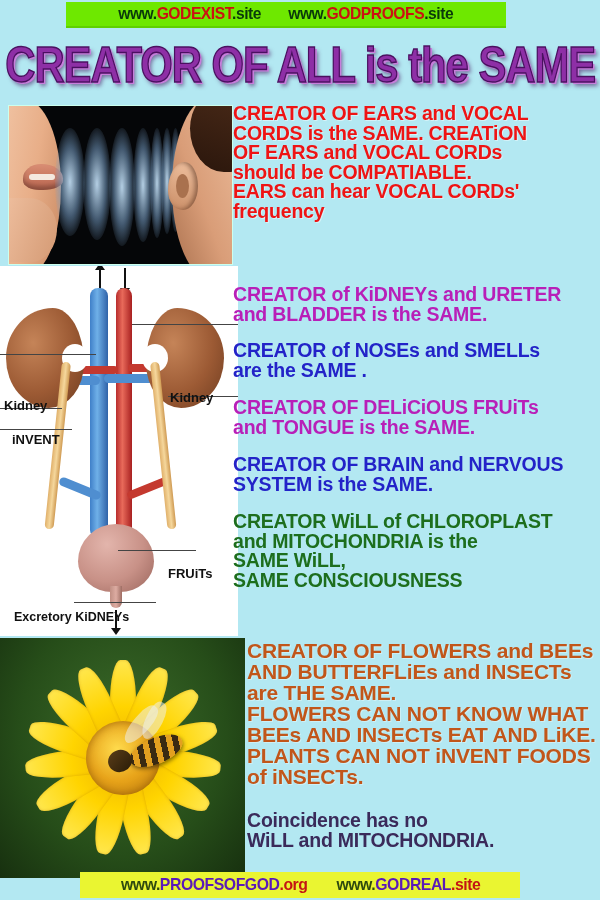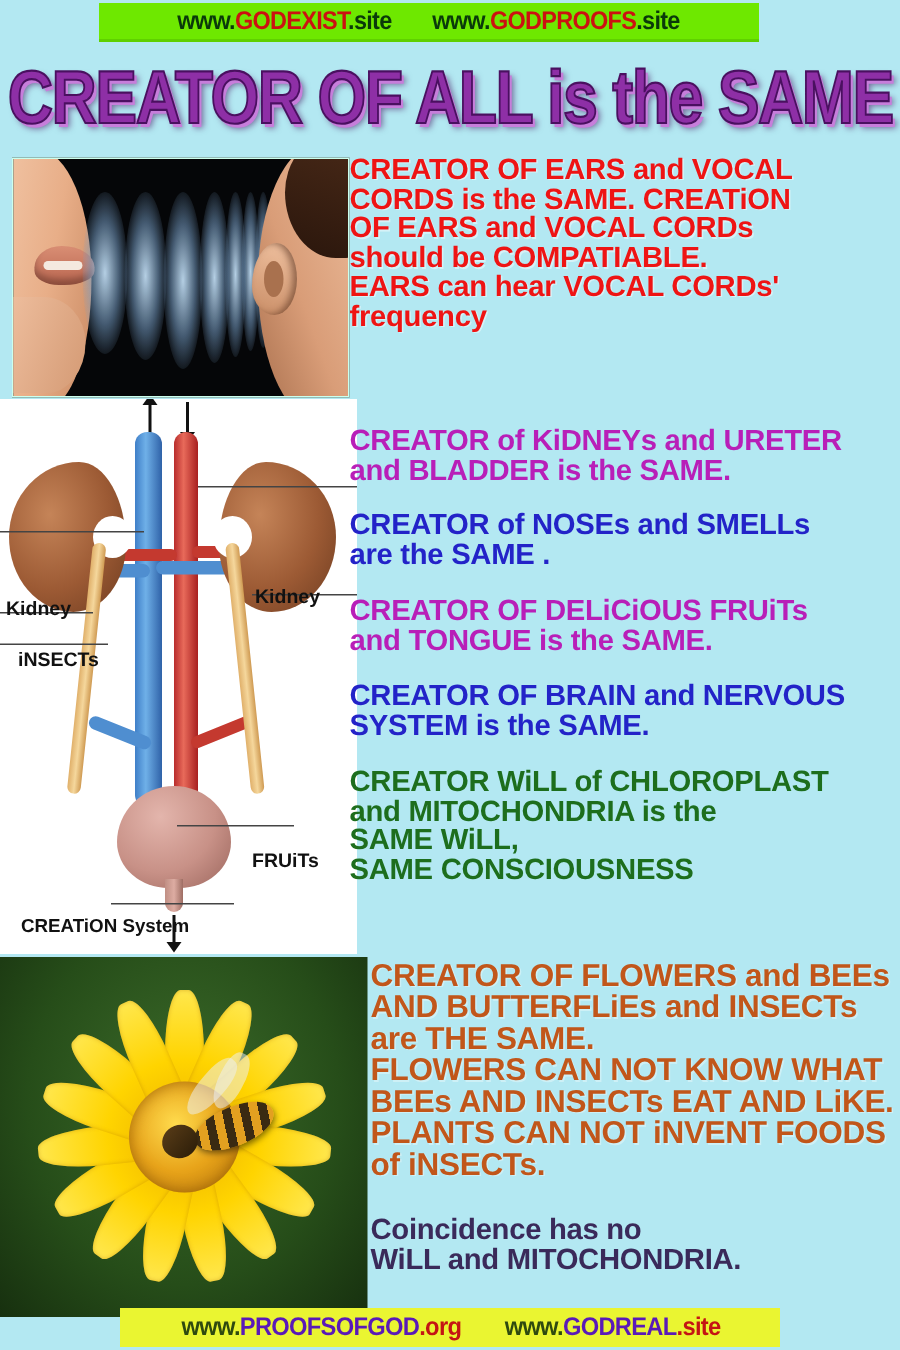--- a/index.html
+++ b/index.html
@@ -330,23 +330,23 @@
   <div class="leader" style="left:132px;top:58px;width:106px;"></div>
   <div class="leader" style="left:0px;top:142px;width:62px;"></div>
   <div class="leader" style="left:168px;top:130px;width:70px;"></div>
   <div class="leader" style="left:0px;top:163px;width:72px;"></div>
   <div class="leader" style="left:118px;top:284px;width:78px;"></div>
   <div class="leader" style="left:74px;top:336px;width:82px;"></div>
 </div>
 
 <span class="dlabel" style="left:4px;top:398px;">Kidney</span>
 <span class="dlabel" style="left:170px;top:390px;">Kidney</span>
-<span class="dlabel" style="left:12px;top:432px;">iNSECTs</span>
+<span class="dlabel" style="left:12px;top:432px;">iNVENT</span>
 <span class="dlabel" style="left:168px;top:566px;">FRUiTs</span>
-<span class="dlabel small" style="left:14px;top:610px;">CREATiON  System</span>
+<span class="dlabel small" style="left:14px;top:610px;">Excretory  KiDNEYs</span>
 
 <div class="flower-img">
   <div class="petal" style="transform:rotate(0deg) translateY(-46px);"></div>
   <div class="petal" style="transform:rotate(24deg) translateY(-46px);"></div>
   <div class="petal" style="transform:rotate(48deg) translateY(-46px);"></div>
   <div class="petal" style="transform:rotate(72deg) translateY(-46px);"></div>
   <div class="petal" style="transform:rotate(96deg) translateY(-46px);"></div>
   <div class="petal" style="transform:rotate(120deg) translateY(-46px);"></div>
   <div class="petal" style="transform:rotate(144deg) translateY(-46px);"></div>
   <div class="petal" style="transform:rotate(168deg) translateY(-46px);"></div>

